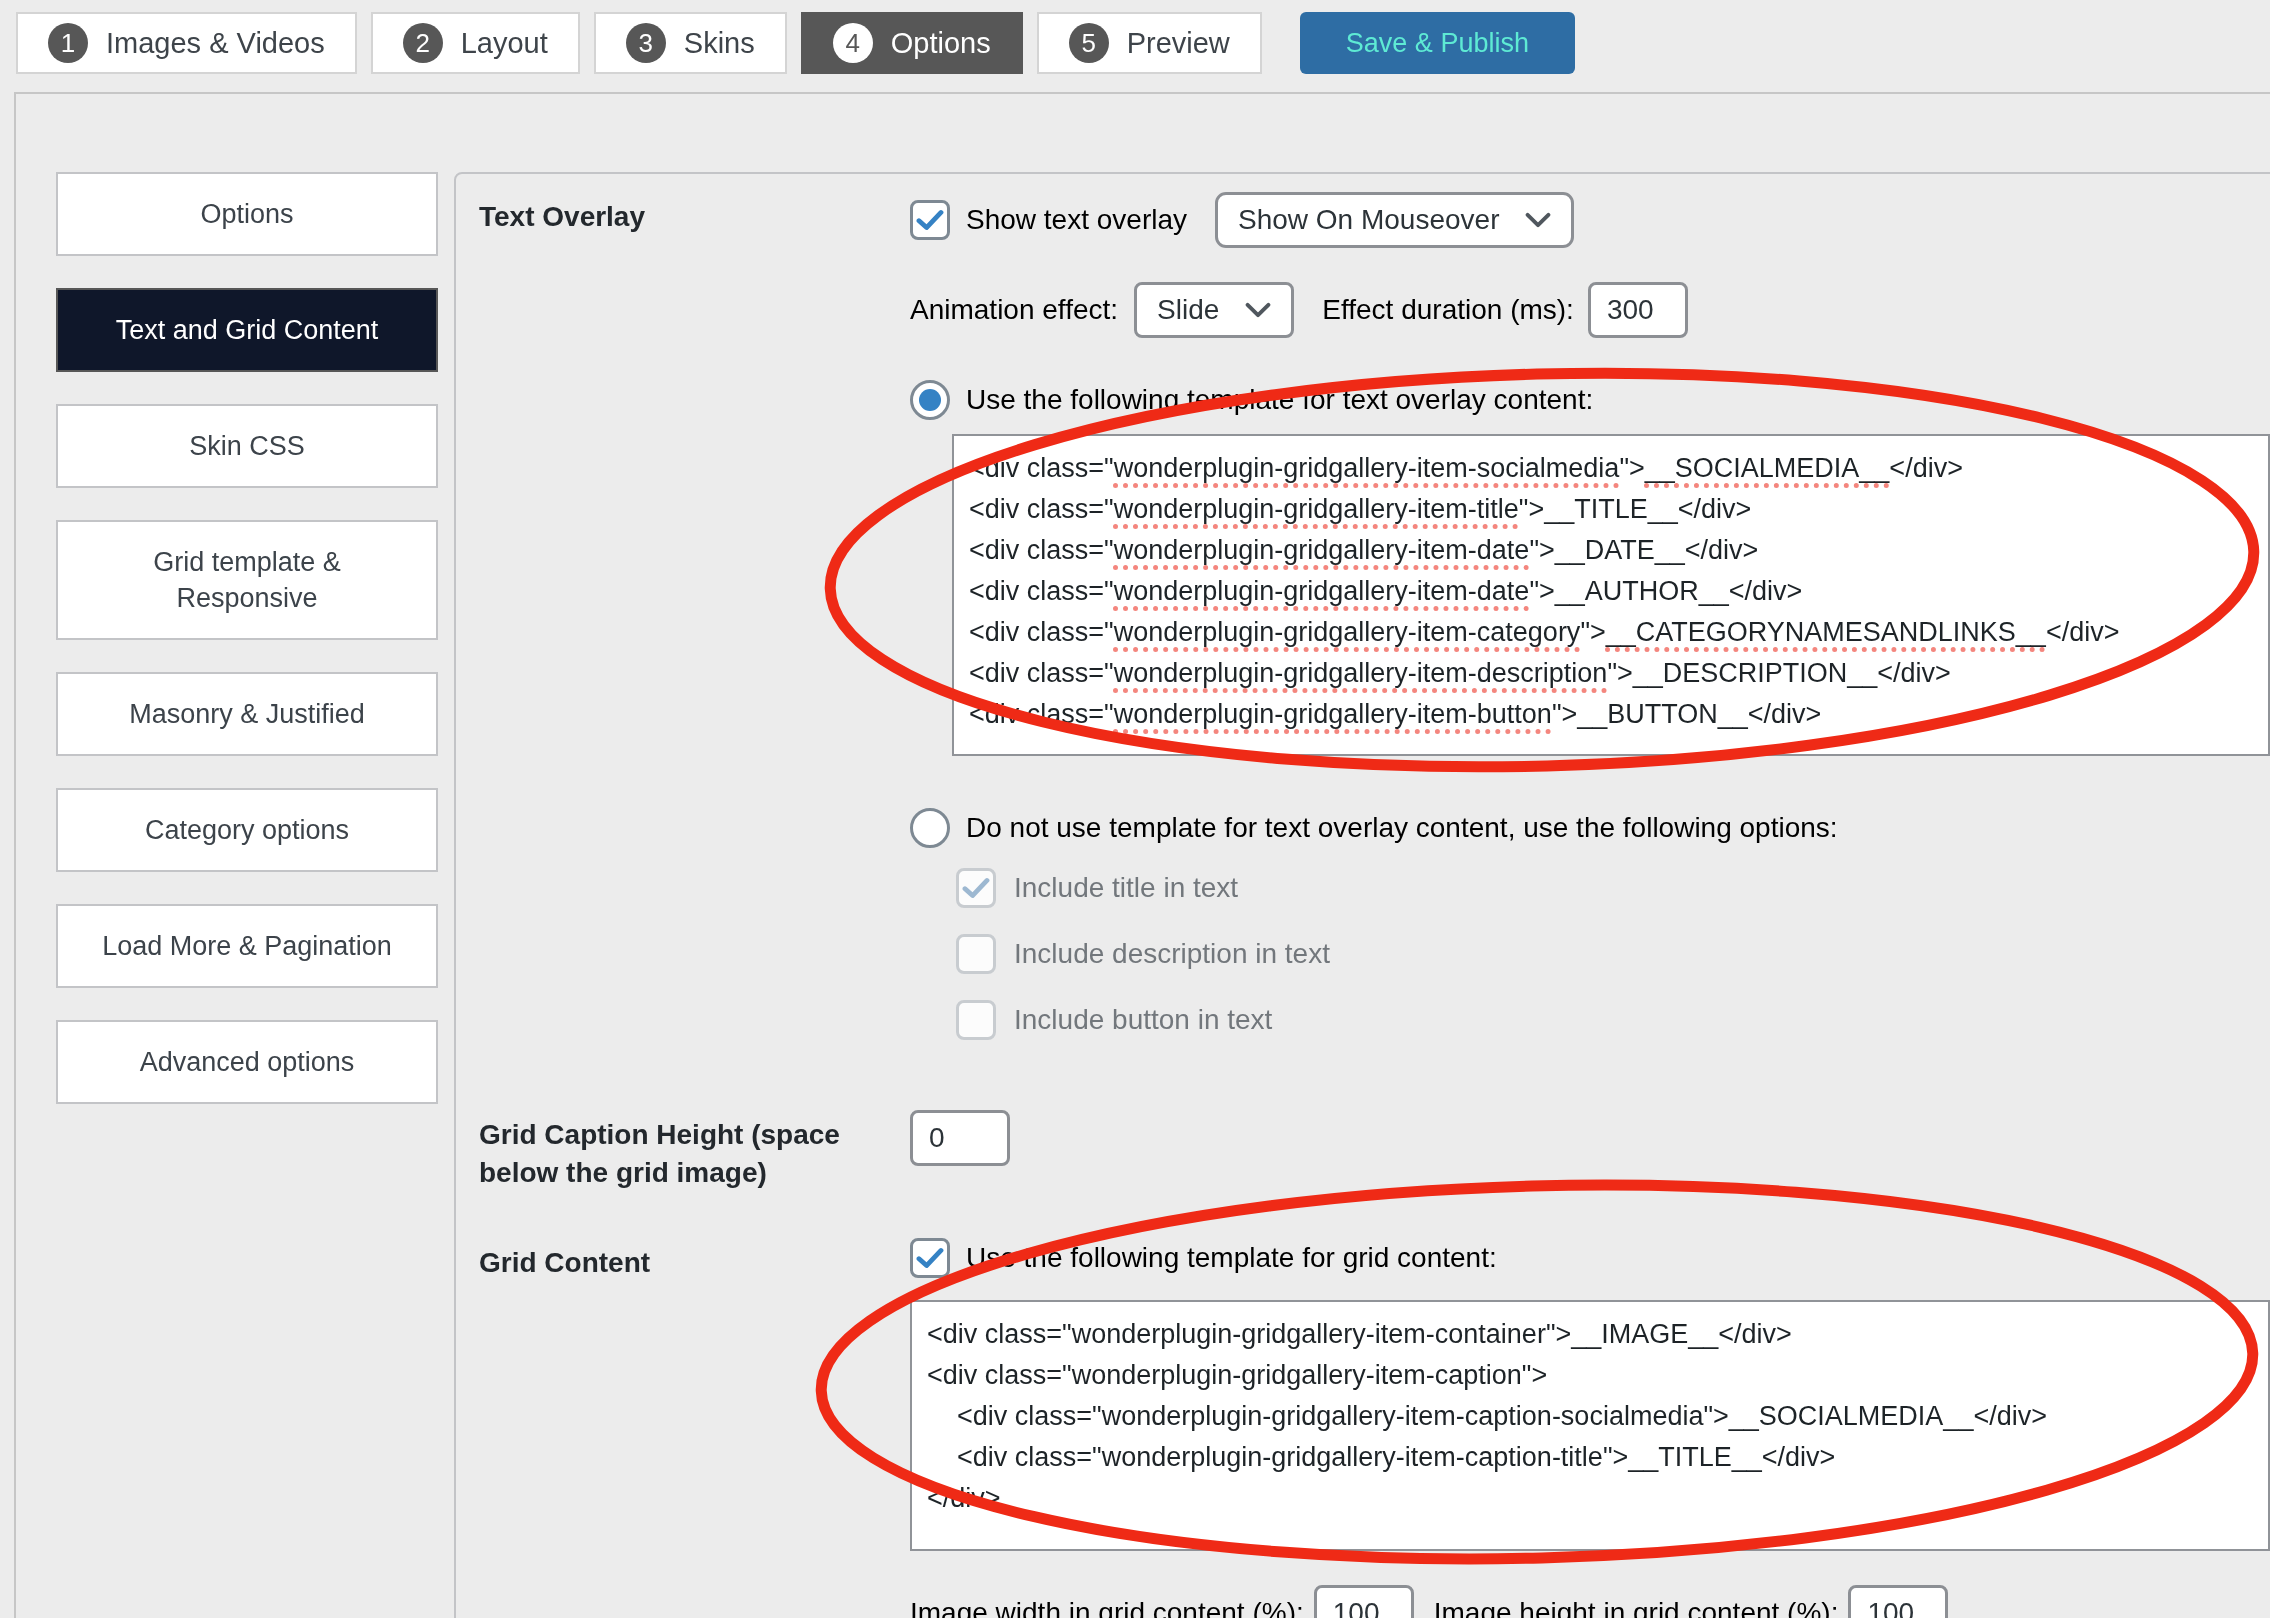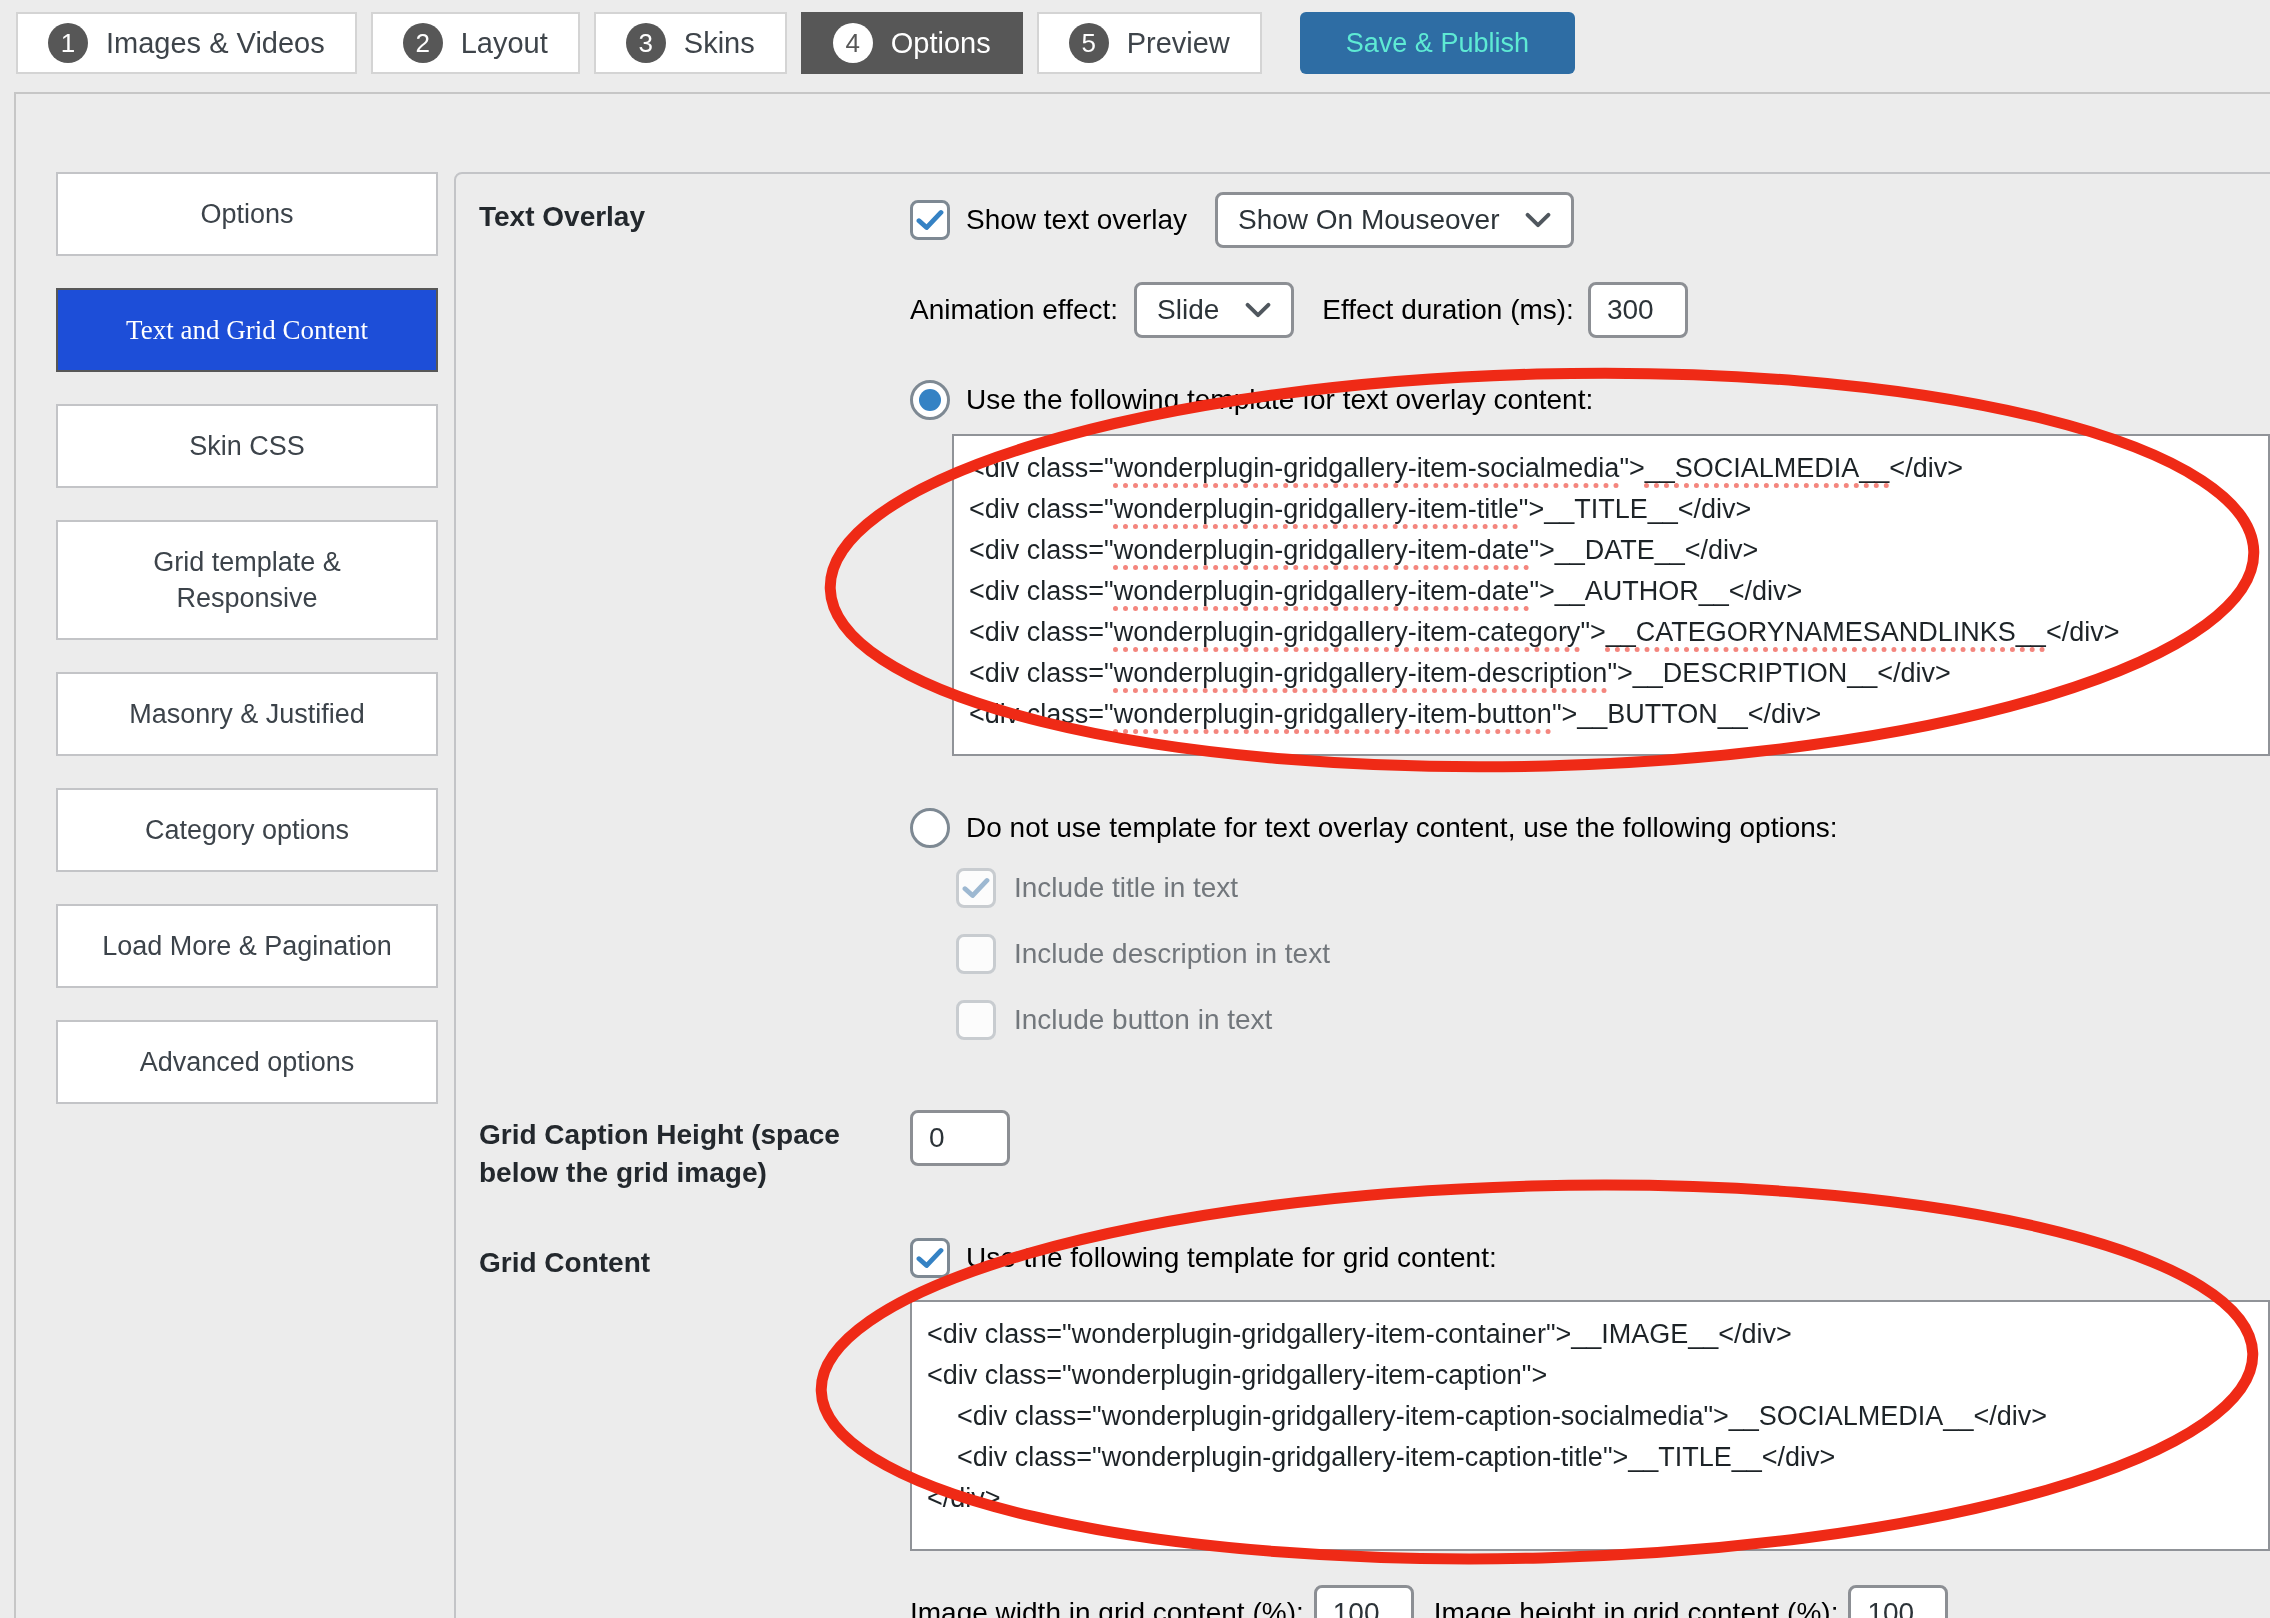--- a/index.html
+++ b/index.html
@@ -32,21 +32,21 @@
   .outer-panel{
     position:absolute;left:14px;top:92px;width:2280px;height:1640px;
     border:2px solid #c6c6c6;background:#ececec;box-sizing:border-box;
   }
   .sidebar{position:absolute;left:40px;top:78px;width:382px;}
   .side-btn{
     background:#fff;border:2px solid #c3c4c7;box-sizing:border-box;color:#3c434a;
     font-size:27px;line-height:36px;text-align:center;padding:22px 8px;margin-bottom:32px;
     white-space:pre-line;cursor:pointer;
   }
-  .side-btn.active{background:#1d4ed8;border-color:#575757;color:#ffffff;font-family:Liberation Serif, serif;}
+  .side-btn.active{background:#0f172a;border-color:#575757;color:#ffffff;}
   
   .main-panel{
     position:absolute;left:438px;top:78px;width:1842px;height:1562px;
     border:2px solid #c3c4c7;border-radius:8px 0 0 0;box-sizing:border-box;
     padding:18px 0 0 21px;background:#ececec;
   }
   .form-row{display:flex;align-items:flex-start;}
   .row-label{
     width:433px;flex:none;box-sizing:border-box;padding:6px 45px 0 2px;
     font-weight:bold;font-size:28px;line-height:38px;color:#23282d;
@@ -92,21 +92,21 @@
   }
   .sub-option{display:flex;align-items:center;margin:0 0 26px 46px;}
   .sub-label{font-size:28px;color:#72777c;margin-left:18px;white-space:nowrap;}
   
   .annotation-overlay{position:absolute;left:0;top:0;width:2270px;height:1618px;pointer-events:none;z-index:10;}
   
   .mt-b{margin-top:34px;}
   .mt-c{margin-top:42px;}
   .gap16{margin-left:16px;}
   .gap20{margin-left:20px;}
-  .gap28{margin-left:28px;}
+  .gap28{margin-left:28px;border-radius:11px;}
 </style>
 </head>
 <body>
 
 <div class="wizard">
   <div style="display:flex;gap:14px;">
       <div class="tab">
     <span class="step-num">1</span>
     <span class="tab-label">Images &amp; Videos</span>
   </div>

